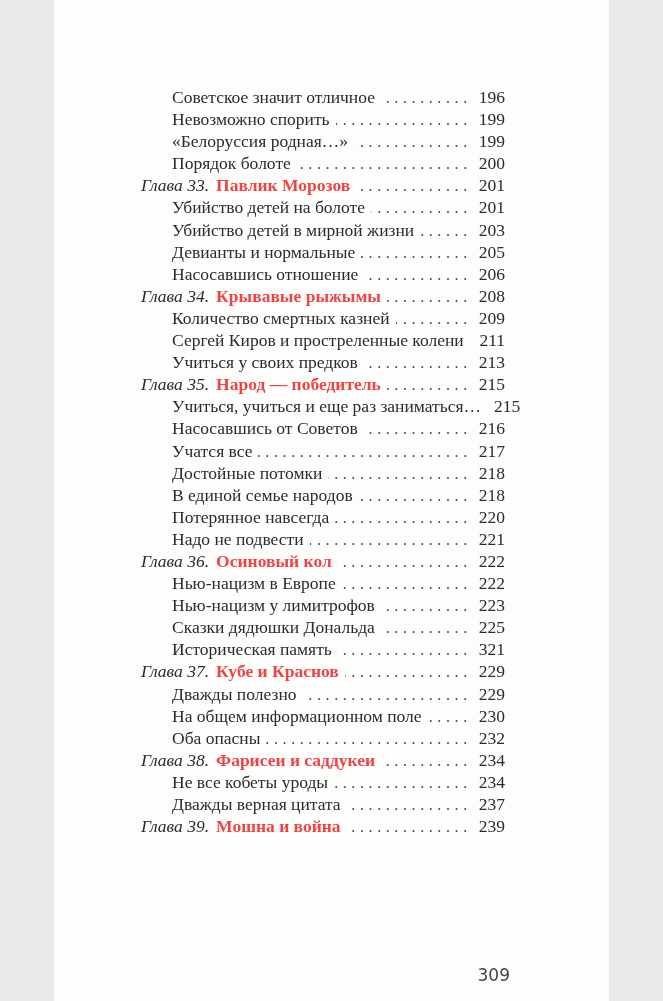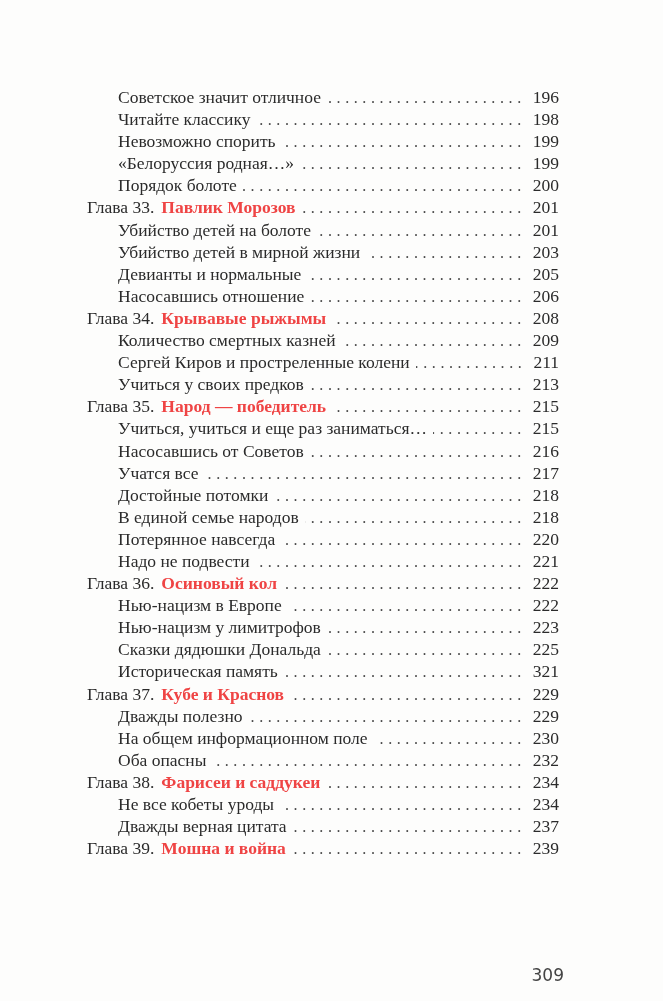--- a/index.html
+++ b/index.html
@@ -1,18 +1,18 @@
 <!DOCTYPE html>
 <html><head>
 <meta charset="utf-8">
 <style>
   html, body { margin: 0; padding: 0; background: #e9e9e9; }
   .page {
     position: relative;
-    width: 663px;
+    width: 555px;
     height: 1001px;
     margin: 0 auto;
     background: #fdfdfc;
     font-family: "Liberation Serif", serif;
     color: #2b2b2b;
     overflow: hidden;
   }
   .toc {
     position: absolute;
     left: 87px;
@@ -22,20 +22,21 @@
   .row {
     display: flex;
     align-items: baseline;
     height: 22.1px;
     line-height: 22.1px;
     font-size: 17.5px;
     white-space: nowrap;
   }
   .row.sub { padding-left: 31px; }
   .chlabel {
+    font-style: italic;
     margin-right: 7px;
     flex: 0 0 auto;
   }
   .row.chapter .title { font-weight: bold; color: #ef4444; }
   .title { flex: 0 0 auto; }
   .dots {
     flex: 1 1 0;
     min-width: 0;
     overflow: hidden;
     white-space: nowrap;
@@ -62,25 +63,20 @@
 <body>
 
 <div class="page">
   <nav class="toc" id="toc">
       <div class="row sub">
         <span class="title">Советское значит отличное</span>
         <span class="dots"></span>
         <span class="pg">196</span>
       </div>
       <div class="row sub">
-        <span class="title">Читайте классику</span>
-        <span class="dots"></span>
-        <span class="pg">198</span>
-      </div>
-      <div class="row sub">
         <span class="title">Невозможно спорить</span>
         <span class="dots"></span>
         <span class="pg">199</span>
       </div>
       <div class="row sub">
         <span class="title">«Белоруссия родная…»</span>
         <span class="dots"></span>
         <span class="pg">199</span>
       </div>
       <div class="row sub">

